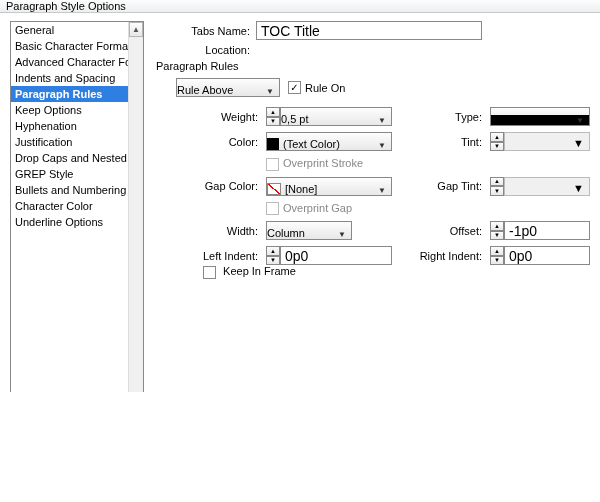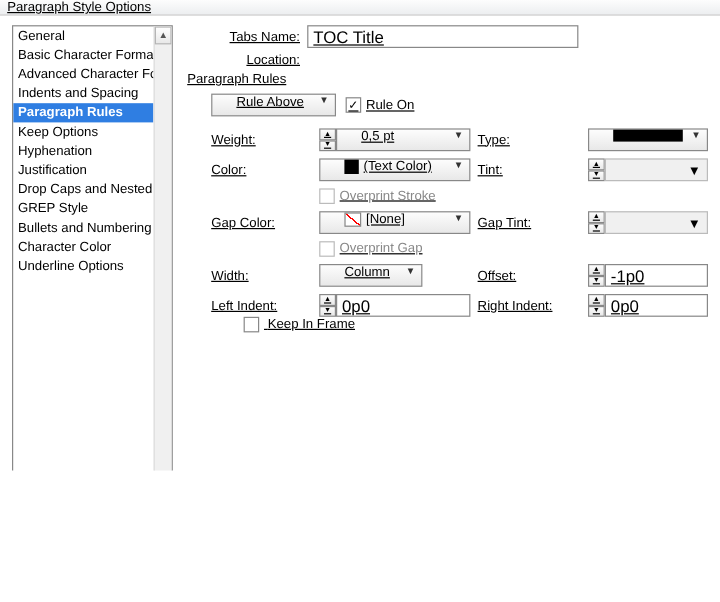--- a/index.html
+++ b/index.html
@@ -1,38 +1,38 @@
 <!DOCTYPE html>
 <html><head>
 <meta charset="utf-8">
 <style>
   * { box-sizing: border-box; }
   body { margin: 0; font-family: Tahoma, Arial, sans-serif; font-size: 11px; color: #000; background: #fff; }
-  .window { width: 600px; height: 392px; background: #fff; display: flex; flex-direction: column; text-decoration: underline; }
+  .window { width: 600px; height: 392px; background: #fff; display: flex; flex-direction: column; }
   .titlebar { height: 18px; background: linear-gradient(#fdfdfd, #eceef0); border-bottom: 1px solid #c8c8c8; display: flex; align-items: center; padding: 0 6px; font-size: 11px; }
   .body { flex: 1; display: flex; padding: 8px 10px 0 10px; }
   .sidebar { width: 156px; height: 444px; border: 1px solid #888; background: #fff; overflow: hidden; position: relative; }
   .sidebar-inner { position: absolute; top:0; left:0; right: 15px; bottom:0; overflow: hidden; }
   .sidebar-item { padding: 2px 4px; white-space: nowrap; cursor: default; }
   .sidebar-item.selected { background: #2f7ee2; color: #fff; font-weight: bold; }
   .scrollbar { position: absolute; top:0; right:0; bottom:0; width:15px; background:#f0f0f0; display:flex; flex-direction:column; border-left:1px solid #ddd;}
   .scroll-btn { height:15px; background:linear-gradient(#fefefe,#e8e8e8); border:1px solid #b5b5b5; display:flex; align-items:center; justify-content:center; font-size:8px; color:#555;}
   .scroll-track { flex:1; }
   .main { flex: 1; padding-left: 12px; }
   .form-row { display:flex; align-items:center; margin-bottom:4px; }
   .label { text-align:right; padding-right:6px; }
   .input-text { height:19px; border:1px solid #888; padding:1px 4px; font-size:14px; font-family:inherit; background:#fff;}
   .section-head { margin: 2px 0 6px 0; }
   .ruleopts { margin-left: 20px; }
-  .select { height:19px; border:1px solid #888; background:linear-gradient(#fdfdfd,#e8e8e8); display:flex; align-items:flex-start; padding:0 20px; position:relative;}
+  .select { height:19px; border:1px solid #888; background:linear-gradient(#fdfdfd,#e8e8e8); display:flex; align-items:flex-end; padding:0 0; position:relative;}
   .select .tri { position:absolute; right:5px; font-size:8px; color:#333;}
   .checkbox { width:13px; height:13px; border:1px solid #888; background:#fff; display:inline-flex; align-items:center; justify-content:center; margin-right:4px; vertical-align:middle;}
   .checkbox.checked::after { content:"✓"; font-size:10px; color:#000;}
   .grid2 { display:grid; grid-template-columns: 84px 126px 86px 100px; column-gap: 6px; row-gap:6px; align-items:center; }
-  .colR { padding-right:2px; }
+  .colR { text-align:right; padding-right:2px; }
   .spin { width:14px; height:19px; display:flex; flex-direction:column;}
   .spin div { flex:1; border:1px solid #888; background:linear-gradient(#fdfdfd,#e8e8e8); display:flex; align-items:center; justify-content:center; font-size:6px;}
   .numfield { display:flex; }
   .numfield .input-text { flex:1; }
   .swatch-none { display:inline-block; width:14px; height:12px; border:1px solid #888; background:linear-gradient(to top right, #fff 0%, #fff 46%, red 46%, red 54%, #fff 54%); margin-right:4px; vertical-align:middle;}
   .swatch-black { display:inline-block; width:12px; height:12px; background:#000; margin-right:4px; vertical-align:middle;}
   .type-bar { flex:1; height:10px; background:#000; }
   .disabled-field { background:#f0f0f0; border:1px solid #bbb; height:19px;}
   .footer { height: 34px; display:flex; align-items:center; padding: 0 14px; gap: 40px; }
   .btn { width:84px; height:21px; border:1px solid #8a8a8a; border-radius:3px; background:linear-gradient(#fdfdfd,#e4e4e4); margin-left:8px; font-size:15px; display:flex; align-items:center; justify-content:center;}

